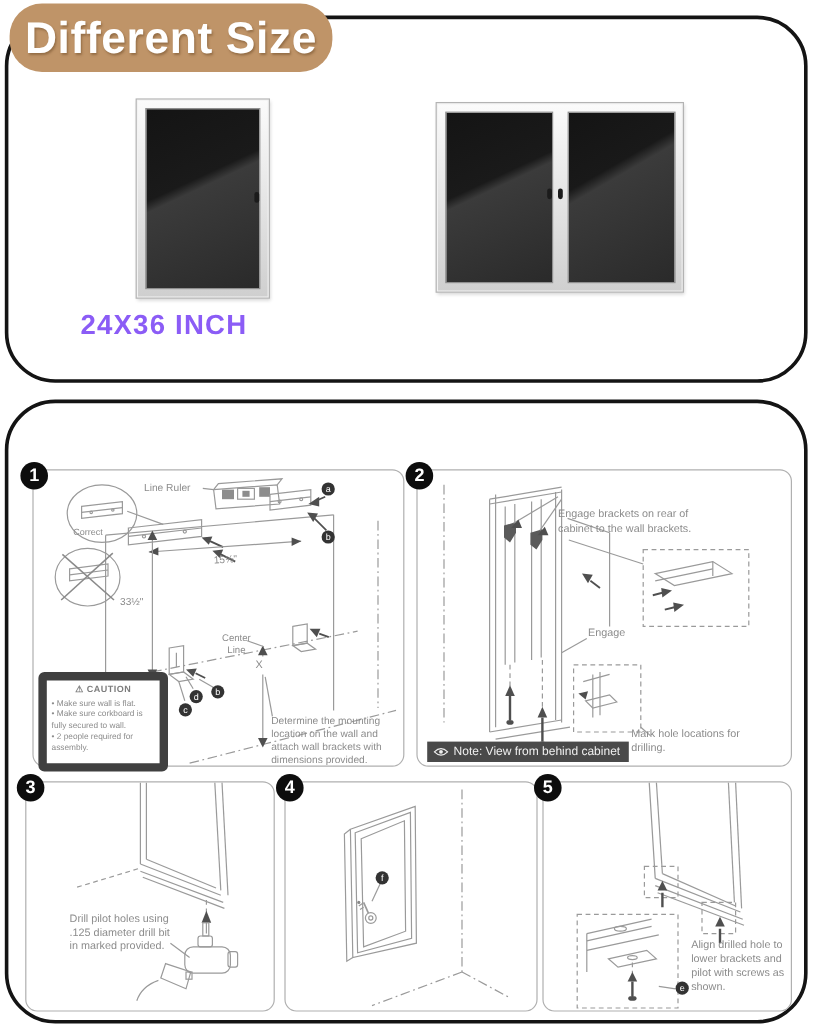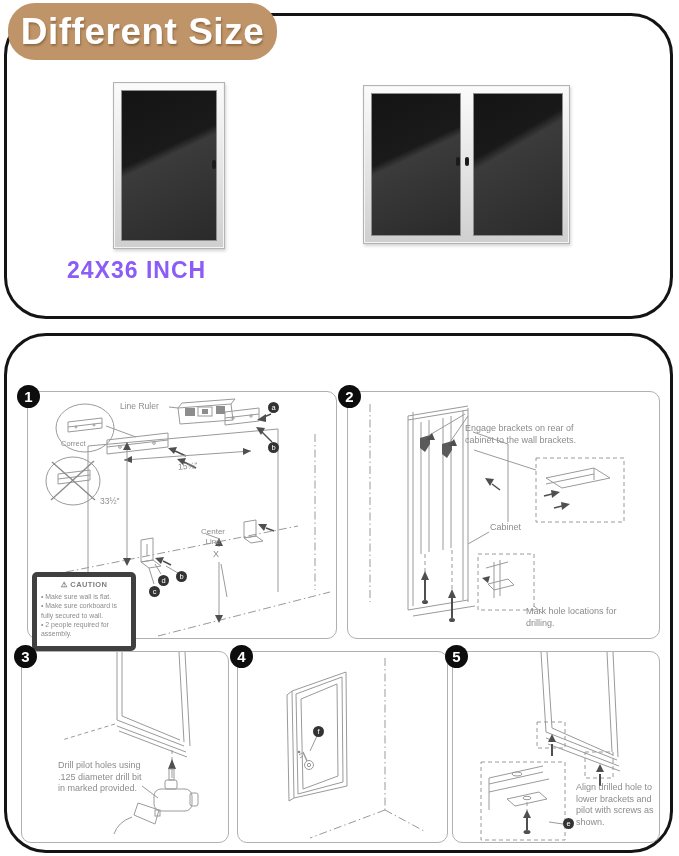--- a/index.html
+++ b/index.html
@@ -62,22 +62,22 @@
   .dk  { fill:#4f4f4f; stroke:none; }
   .dsh { stroke-dasharray:4 3; }
   .cdot{ stroke-dasharray:8 3 1.5 3; }
 
   .dt { position:absolute; color:#8c8c8c; font-size:8.5px; line-height:1.3; }
   .dt9 { font-size:9px; }
   .dim { position:absolute; color:#8c8c8c; font-size:8.5px; white-space:nowrap; }
   .clet { position:absolute; width:11px; height:11px; background:#333; border-radius:50%;
           color:#fff; font-size:7.5px; display:flex; align-items:center; justify-content:center; z-index:3; }
 
-  .caution { position:absolute; left:4px; top:180px; width:86px; height:66px;
-             border:5px solid #404040; border-radius:5px; padding:3px 4px 0 4px; background:#fff; }
+  .caution { position:absolute; left:4px; top:168px; width:86px; height:66px;
+             border:7px solid #404040; border-radius:5px; padding:3px 4px 0 4px; background:#fff; }
   .caution-title { text-align:center; color:#7d7d7d; font-weight:bold; font-size:7.5px;
                    letter-spacing:.4px; margin-bottom:3px; }
   .caution-item { font-size:6.9px; color:#8c8c8c; line-height:1.35; }
   .caution-item::before { content:"• "; }
 
   .vbadge { position:absolute; left:8px; top:226px; height:17px; background:#4a4a4a;
             color:#efefef; font-size:10px; display:flex; align-items:center; gap:4px;
             padding:0 7px 0 5px; z-index:3; }
 </style>
 </head>
@@ -200,27 +200,28 @@
       <polygon class="dk" points="191,146 187,154 195,154"></polygon>
       <polygon class="dk" points="191,231 187,223 195,223"></polygon>
       <line class="ln" x1="199" y1="205" x2="193" y2="172"></line>
 
       <line class="ln" x1="178" y1="142" x2="192" y2="147"></line>
     </svg>
     <div class="dt" style="left:92px;top:9px;width:48px;">Line Ruler</div>
     <div class="dt" style="left:33px;top:47px;font-size:7.5px;text-align:center;">Correct</div>
     <div class="dim" style="left:150px;top:69px;transform:rotate(-4deg);">15⅝"</div>
     <div class="dim" style="left:72px;top:104px;">33½"</div>
-    <div class="dt" style="left:152px;top:135px;width:34px;text-align:center;font-size:8px;margin-left:16px;">Center Line</div>
+    <div class="dt" style="left:152px;top:135px;width:34px;text-align:center;font-size:8px;">Center Line</div>
     <div class="dt dt9" style="left:185px;top:157px;">X</div>
     <span class="clet" style="left:240px;top:10px;">a</span>
     <span class="clet" style="left:240px;top:50px;">b</span>
     <span class="clet" style="left:130px;top:183px;">d</span>
     <span class="clet" style="left:148px;top:179px;">b</span>
     <span class="clet" style="left:121px;top:194px;">c</span>
+    <div class="dt" style="left:198px;top:203px;width:96px;">Determine the mounting location on the wall and attach wall brackets with dimensions provided.</div>
     <div class="caution">
       <div class="caution-title">
         <span>⚠</span>
         <span>CAUTION</span>
       </div>
       <div class="caution-item">Make sure wall is flat.</div>
       <div class="caution-item">Make sure corkboard is fully secured to wall.</div>
       <div class="caution-item">2 people required for assembly.</div>
     </div>
   </div>
@@ -288,22 +289,29 @@
         <ellipse cx="77" cy="210" rx="3" ry="2" fill="#4f4f4f"></ellipse>
       </g>
       <g>
         <line class="ln dsh" x1="104" y1="158" x2="104" y2="200"></line>
         <polygon class="dk" points="100,206 108,206 104,197"></polygon>
         <line x1="104" y1="206" x2="104" y2="226" stroke="#4f4f4f" stroke-width="2"></line>
         <ellipse cx="104" cy="228" rx="3" ry="2" fill="#4f4f4f"></ellipse>
       </g>
     </svg>
     <div class="dt dt9" style="left:117px;top:6px;width:125px;margin-top:25px;">Engage brackets on rear of cabinet to the wall brackets.</div>
-    <div class="dt dt9" style="left:142px;top:130px;width:60px;">Cabinet</div>
+    <div class="dt dt9" style="left:142px;top:130px;width:60px;">Engage</div>
     <div class="dt dt9" style="left:178px;top:214px;width:92px;">Mark hole locations for drilling.</div>
+    <div class="vbadge">
+      <svg width="13" height="9" viewBox="0 0 13 9">
+        <path d="M1,4.5 Q6.5,-1 12,4.5 Q6.5,10 1,4.5 Z" fill="none" stroke="#efefef" stroke-width="1"></path>
+        <circle cx="6.5" cy="4.5" r="1.6" fill="#efefef"></circle>
+      </svg>
+      <span>Note: View from behind cabinet</span>
+    </div>
   </div>
 
   <div class="dbox" id="d3">
     <svg class="art" viewBox="0 0 206 190">
 
       <g>
         <line class="ln" x1="95" y1="0" x2="95" y2="68"></line>
         <line class="ln" x1="100" y1="0" x2="100" y2="64"></line>
         <line class="ln" x1="157" y1="0" x2="162" y2="90"></line>
         <line class="ln" x1="163" y1="0" x2="168" y2="94"></line>

